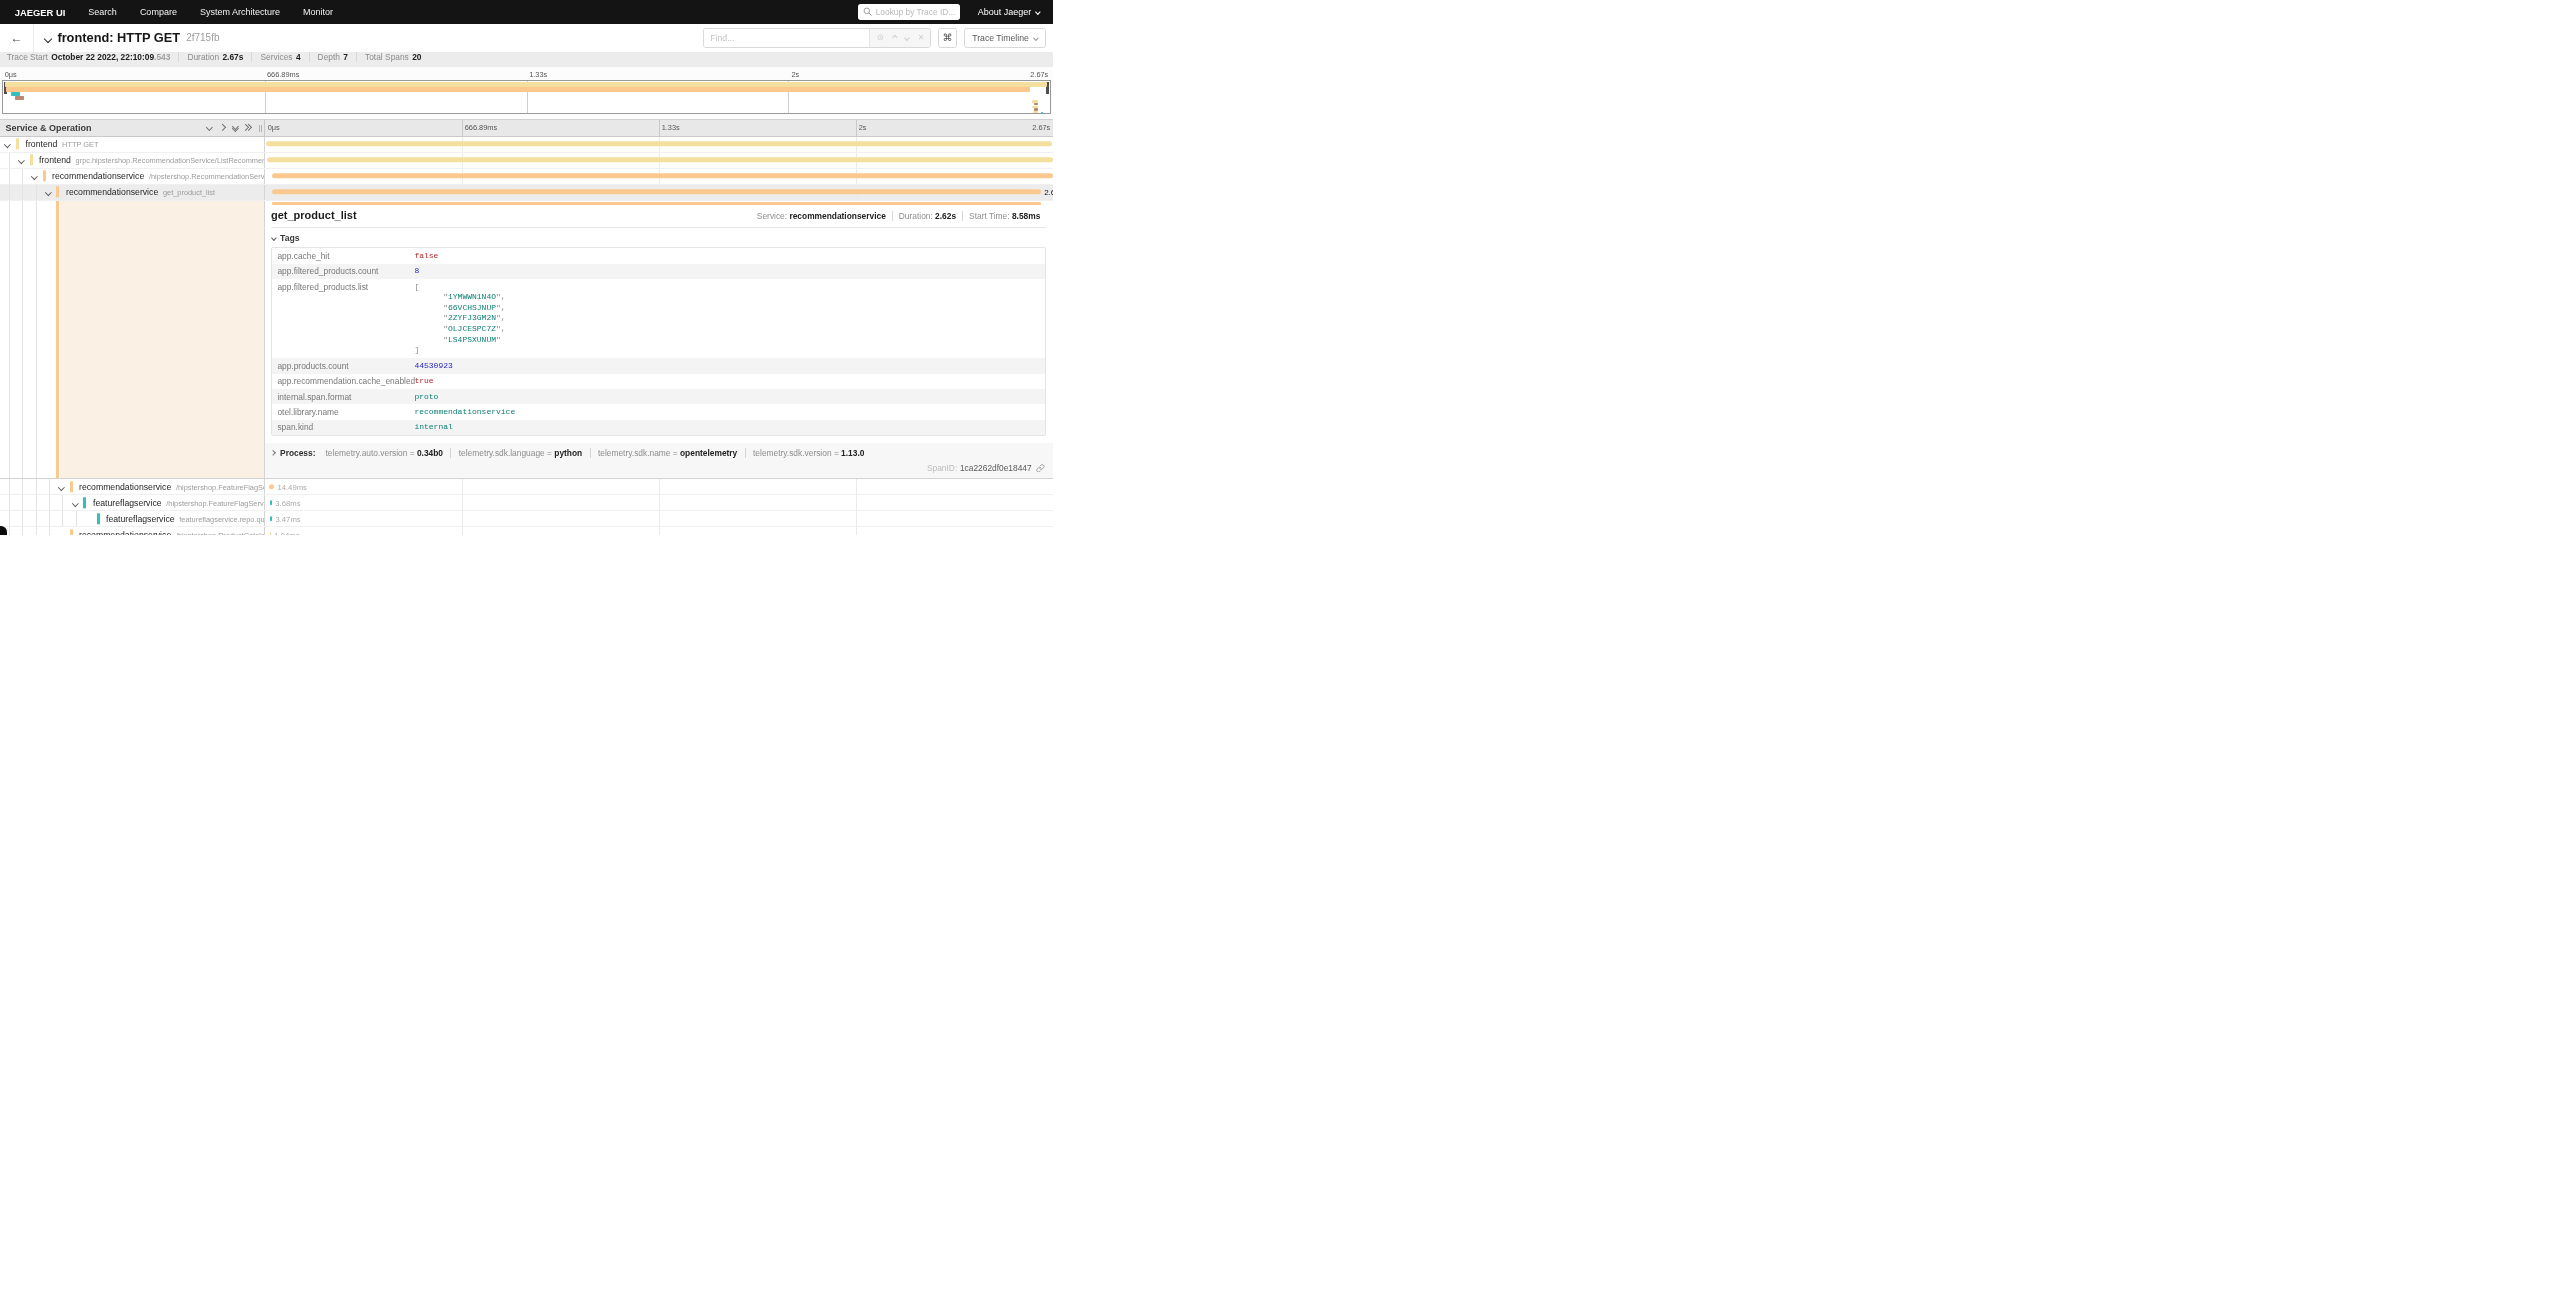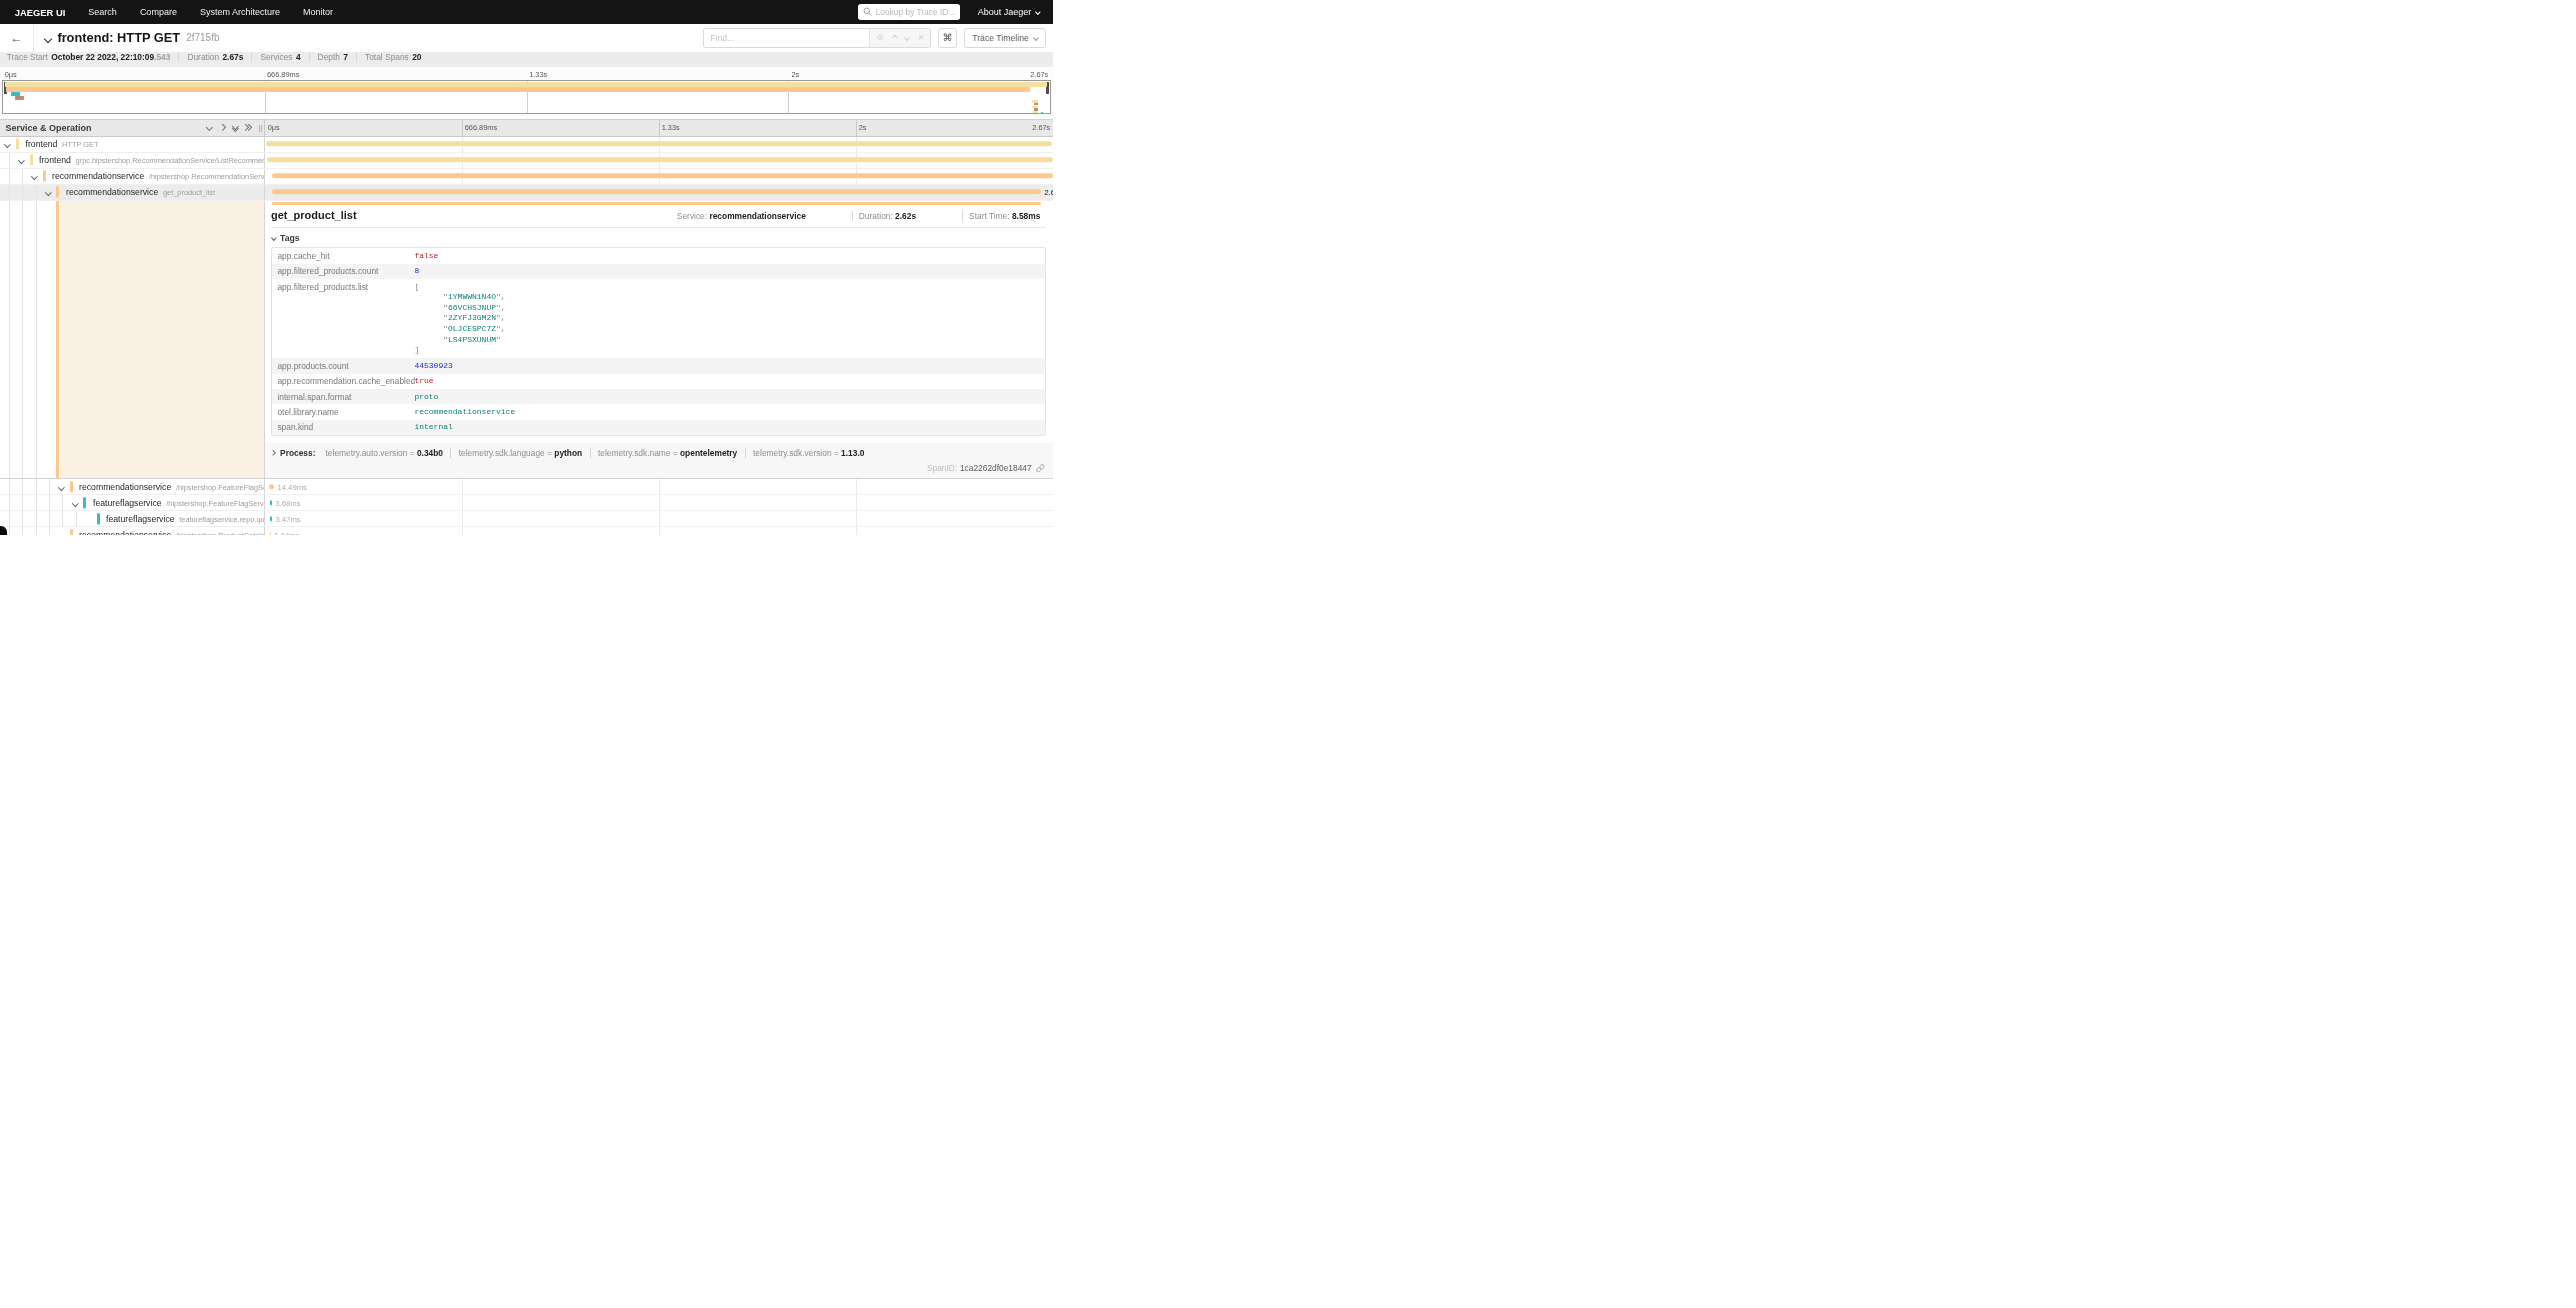--- a/index.html
+++ b/index.html
@@ -93,21 +93,21 @@
 
   
   .detail-row { display:flex; border-bottom:0.7px solid #d2d2d2; }
   .detail-left { width:265px; position:relative; border-right:0.7px solid #d4d4d4; background:#fff; }
   .detail-left .cream { position:absolute; top:0; bottom:0; background:#faf0e4; }
   .detail-right { flex:1; position:relative; background:#f7f7f7; }
   .d-spanbar { position:absolute; top:1.3px; height:2.7px; border-radius:1.3px; }
   .d-upper { background:#fff; padding:8px 6.7px 6.7px 6px; }
   .d-title-row { display:flex; align-items:baseline; }
   .d-title { font-size:11px; font-weight:700; color:#1c1c1c; flex:1; }
-  .d-meta { font-size:8.4px; color:#8e8e8e; display:flex; align-items:baseline; white-space:nowrap;gap:40px; }
+  .d-meta { font-size:8.4px; color:#8e8e8e; display:flex; align-items:baseline; white-space:nowrap; }
   .d-meta .m-item { padding:0 6px; border-left:0.7px solid #d8d8d8; }
   .d-meta .m-item:first-child { border-left:none; }
   .d-meta b { color:#222; }
   .d-divider { height:0.7px; background:#e6e6e6; margin:6px 0 5.4px; }
   .tags-head { display:flex; align-items:center; gap:4.7px; font-size:8.7px; font-weight:700; color:#3c3c3c; margin:1.3px 0 4.7px 0.7px; cursor:pointer; }
   .tags-head .caret { color:#5f5f5f; }
   .tags-table { border:0.7px solid #e4e4e4; border-radius:2px; overflow:hidden; }
   .tag-row { display:flex; background:#fff; font-size:8.4px; }
   .tag-row.alt { background:#f4f4f4; }
   .tag-key { width:137px; flex:none; color:#787878; padding:2.7px 5.4px; }

